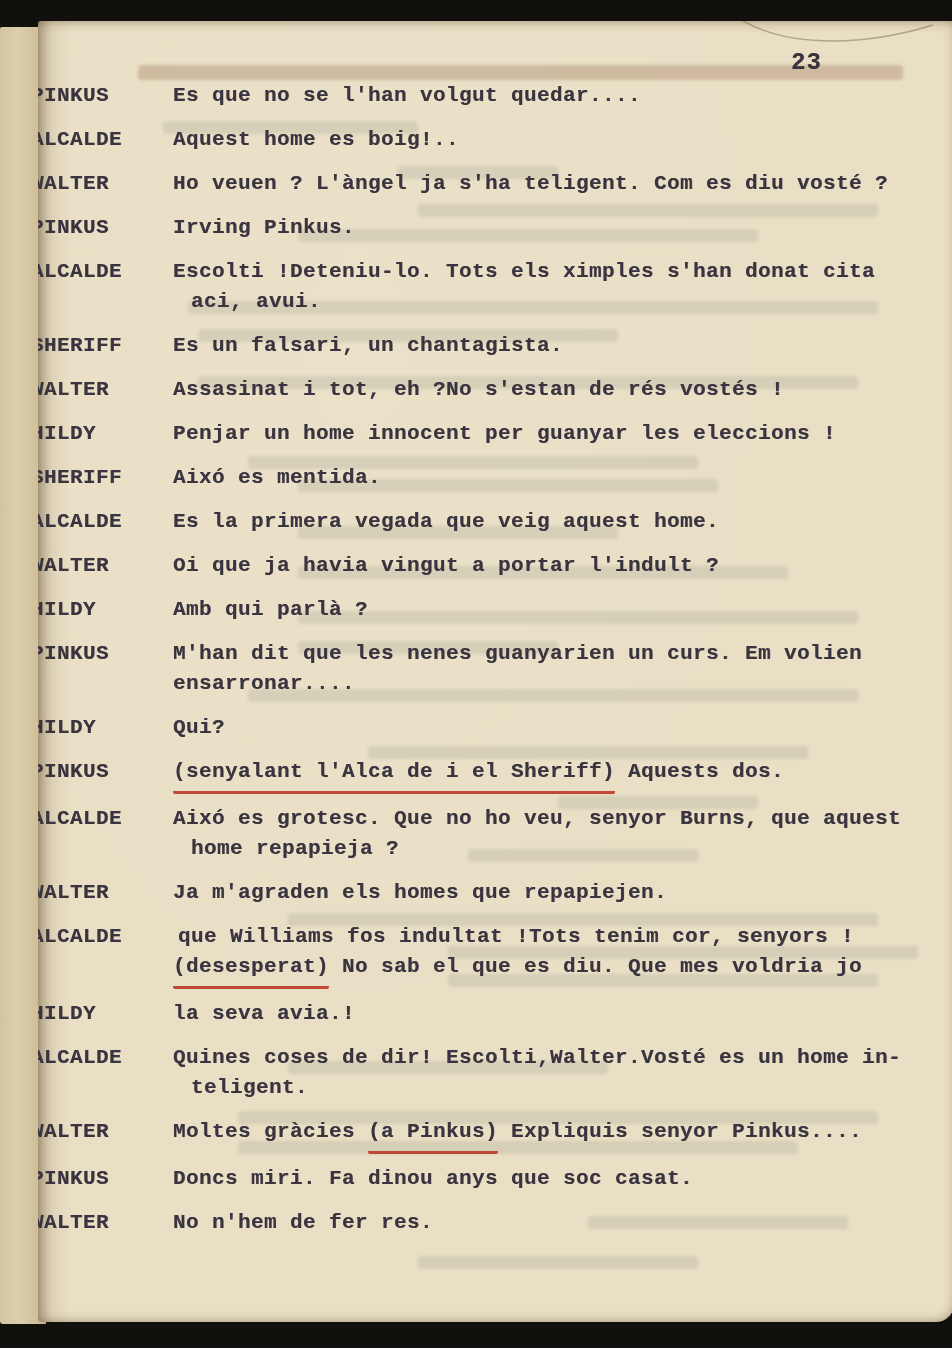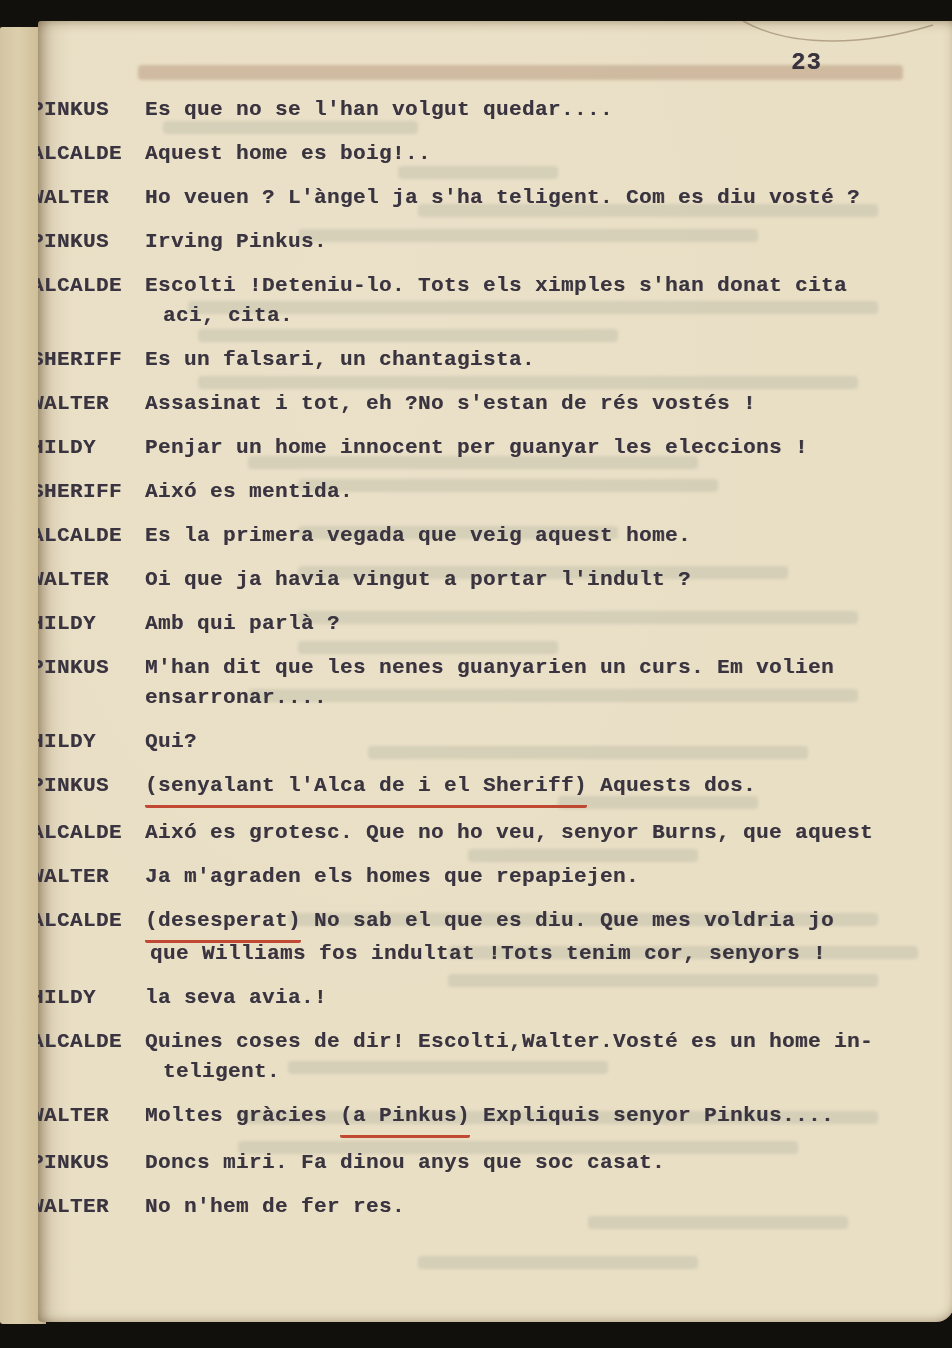--- a/index.html
+++ b/index.html
@@ -39,28 +39,28 @@
     text-shadow:0.4px 0.4px 0 rgba(56,51,62,0.55);
   }
   .ghost-layer{position:absolute;inset:0;pointer-events:none;}
   .ghost{
     position:absolute;height:13px;border-radius:4px;
     background:rgba(112,122,110,0.16);
     filter:blur(1.4px);
   }
   .ghost.warm{background:rgba(148,104,72,0.30);height:15px;filter:blur(1.8px);}
   .script-body{
-    position:absolute;left:107px;top:74px;right:6px;
+    position:absolute;left:107px;top:60px;right:6px;
     color:#39343f;
     font-size:21px;font-weight:bold;letter-spacing:0.4px;
     text-shadow:0.3px 0.3px 0 rgba(57,52,63,0.5);
   }
   .para{position:relative;margin:0 0 14px 0;}
   .speaker{position:absolute;left:-114px;top:0;line-height:30px;white-space:pre;}
-  .line{line-height:30px;white-space:pre;}
+  .line{line-height:30px;white-space:pre;margin-left:28px;}
   .redline{
     display:inline-block;
     border-bottom:3px solid rgba(187,52,31,0.88);
     border-radius:2px;
     padding-bottom:4px;
     margin-bottom:-4px;
   }
 </style>
 </head>
 <body>
@@ -116,21 +116,21 @@
         <span class="speaker">WALTER</span>
         <div class="line"><span>Ho veuen ? L'àngel ja s'ha teligent. Com es diu vosté ?</span></div>
       </div>
       <div class="para">
         <span class="speaker">PINKUS</span>
         <div class="line"><span>Irving Pinkus.</span></div>
       </div>
       <div class="para">
         <span class="speaker">ALCALDE</span>
         <div class="line"><span>Escolti !Deteniu-lo. Tots els ximples s'han donat cita</span></div>
-        <div class="line" style="padding-left: 18px;"><span>aci, cita.</span></div>
+        <div class="line" style="padding-left: 18px;"><span>aci, avui.</span></div>
       </div>
       <div class="para">
         <span class="speaker">SHERIFF</span>
         <div class="line"><span>Es un falsari, un chantagista.</span></div>
       </div>
       <div class="para">
         <span class="speaker">WALTER</span>
         <div class="line"><span>Assasinat i tot, eh ?No s'estan de rés vostés !</span></div>
       </div>
       <div class="para">
@@ -162,29 +162,30 @@
         <span class="speaker">HILDY</span>
         <div class="line"><span>Qui?</span></div>
       </div>
       <div class="para">
         <span class="speaker">PINKUS</span>
         <div class="line"><span class="redline">(senyalant l'Alca de i el Sheriff)</span><span> Aquests dos.</span></div>
       </div>
       <div class="para">
         <span class="speaker">ALCALDE</span>
         <div class="line"><span>Aixó es grotesc. Que no ho veu, senyor Burns, que aquest</span></div>
+        <div class="line" style="padding-left: 18px;"><span>home repapieja ?</span></div>
       </div>
       <div class="para">
         <span class="speaker">WALTER</span>
         <div class="line"><span>Ja m'agraden els homes que repapiejen.</span></div>
       </div>
       <div class="para">
         <span class="speaker">ALCALDE</span>
+        <div class="line" style="padding-left: 5px;"><span>que Williams fos indultat !Tots tenim cor, senyors !</span></div>
         <div class="line"><span class="redline">(desesperat)</span><span> No sab el que es diu. Que mes voldria jo</span></div>
-        <div class="line" style="padding-left: 5px;"><span>que Williams fos indultat !Tots tenim cor, senyors !</span></div>
       </div>
       <div class="para">
         <span class="speaker">HILDY</span>
         <div class="line"><span>la seva avia.!</span></div>
       </div>
       <div class="para">
         <span class="speaker">ALCALDE</span>
         <div class="line"><span>Quines coses de dir! Escolti,Walter.Vosté es un home in-</span></div>
         <div class="line" style="padding-left: 18px;"><span>teligent.</span></div>
       </div>

